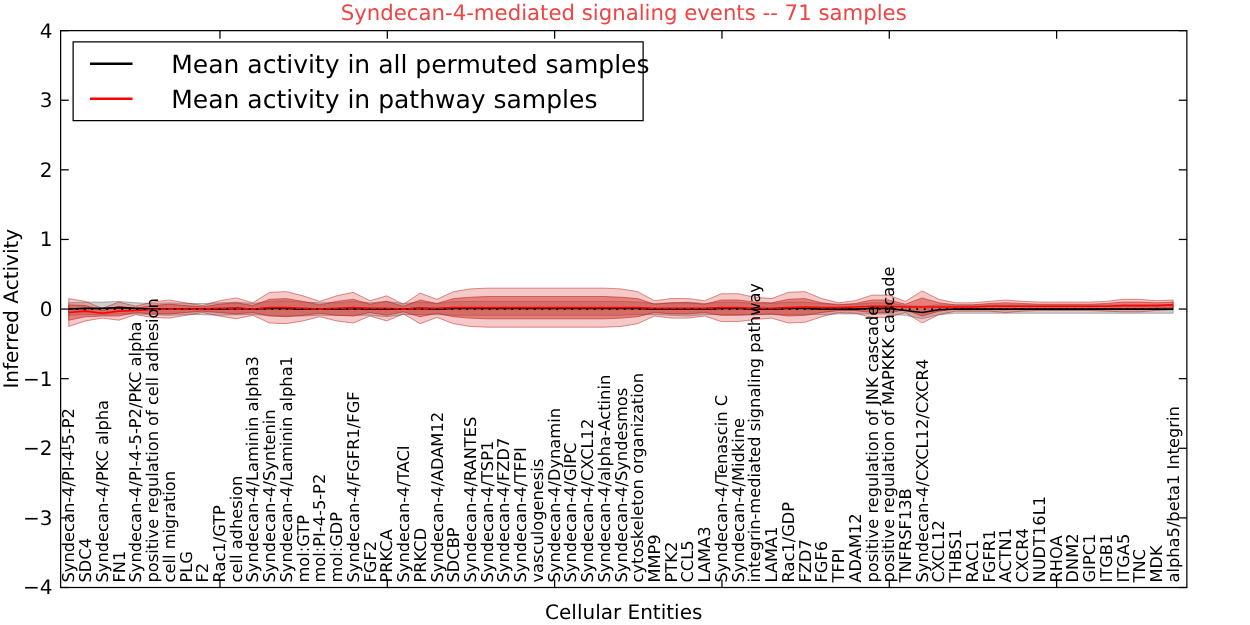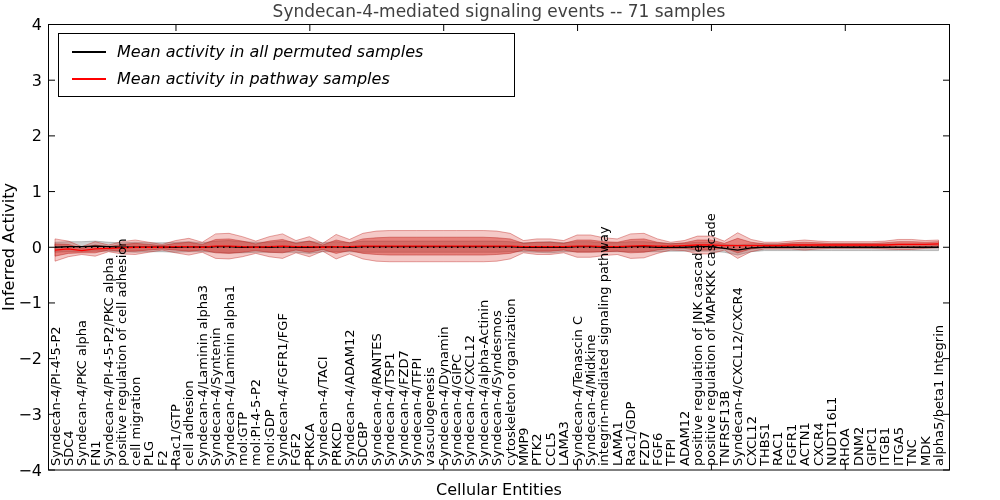--- a/index.html
+++ b/index.html
@@ -1,26 +1,26 @@
 <!DOCTYPE html>
 <html><head>
 <meta charset="utf-8">
 <style>
   html,body{margin:0;padding:0;background:#fff;}
   body{width:1000px;height:500px;font-family:"DejaVu Sans", sans-serif;-webkit-font-smoothing:antialiased;}
   .figure{position:relative;width:1000px;height:500px;background:#ffffff;overflow:hidden;}
   .chart-title{position:absolute;left:48px;top:1px;width:902px;text-align:center;
-    font-size:17px;color:#404040;white-space:nowrap;}
+    font-size:17px;color:#ef4444;white-space:nowrap;}
   .plot-svg{position:absolute;left:0;top:0;width:1000px;height:500px;}
   .legend{position:absolute;left:58px;top:33px;width:457px;height:64px;box-sizing:border-box;
     background:#fff;border:1px solid #000;display:flex;flex-direction:column;
     justify-content:space-evenly;padding-left:13px;z-index:3;}
   .legend-row{display:flex;align-items:center;}
   .legend-line{width:34px;height:0;border-top:2px solid #000;flex:0 0 auto;}
-  .legend-label{margin-left:11px;font-size:16px;color:#000;white-space:nowrap;font-style:italic;}
+  .legend-label{margin-left:31px;font-size:20px;color:#000;white-space:nowrap;}
   text{fill:#000;}
 </style>
 </head>
 <body>
 
 <div class="figure">
 
   <div class="chart-title">Syndecan-4-mediated signaling events -- 71 samples</div>
 
   <svg class="plot-svg" viewBox="0 0 1000 500" xmlns="http://www.w3.org/2000/svg">

